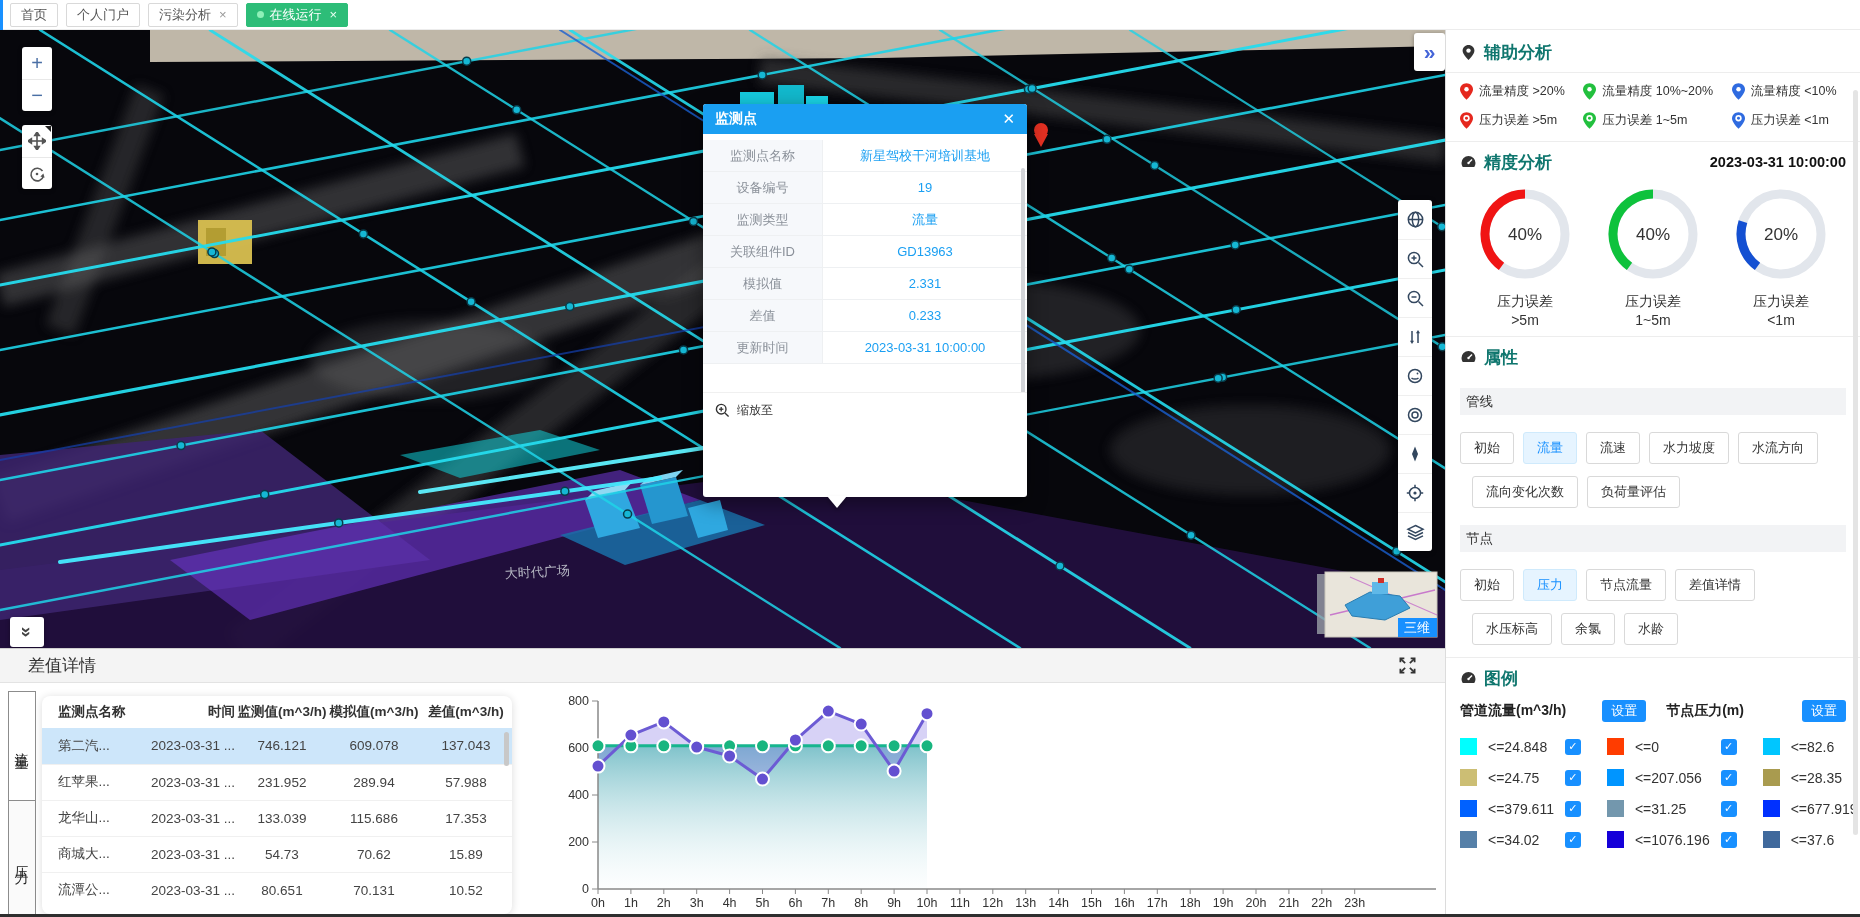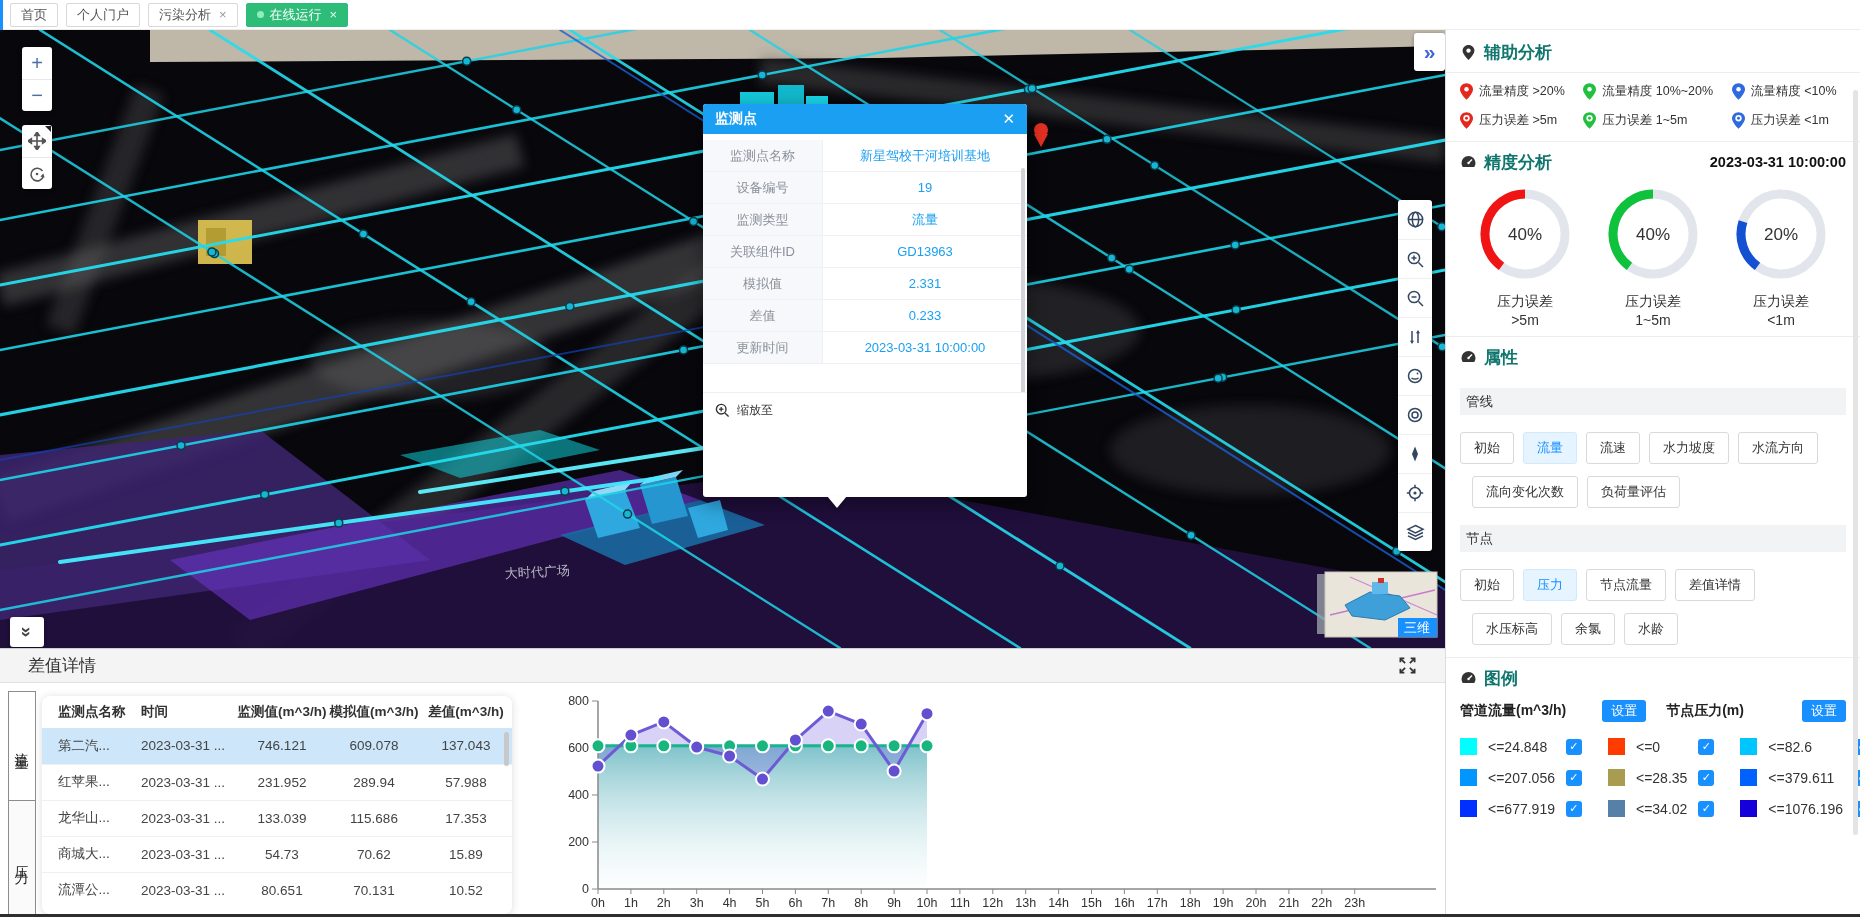--- a/index.html
+++ b/index.html
@@ -46,21 +46,21 @@
   #bpanel{position:absolute;left:0;top:648px;width:1445px;height:269px;background:#fff;z-index:25;overflow:hidden;border-top:1px solid #cfcfcf;}
   #bpanel .bhd{height:34px;background:#f4f4f4;border-bottom:1px solid #e3e3e3;display:flex;align-items:center;justify-content:space-between;padding:0 28px;font-size:17px;color:#333;}
   .vtab{position:absolute;left:8px;width:28px;border:1px solid #8c8c8c;display:flex;align-items:center;justify-content:center;writing-mode:vertical-rl;text-orientation:upright;font-size:14px;letter-spacing:5px;color:#222;background:#fff;}
   #vtab-flow{top:42px;height:110px;z-index:2;}
   #vtab-press{top:151px;height:120px;background:#fafafa;}
   #tcard{position:absolute;left:42px;top:47px;width:470px;height:218px;background:#fff;border-radius:8px;box-shadow:0 1px 8px rgba(0,0,0,.14);overflow:hidden;}
   #tcard table{width:100%;border-collapse:collapse;font-size:13.5px;table-layout:fixed;}
   #tcard th{font-weight:700;color:#333;height:32px;text-align:center;}
   #tcard td{height:36px;color:#444;text-align:center;border-top:1px solid #f0f0f0;white-space:nowrap;overflow:hidden;}
   #tcard th:first-child,#tcard td:first-child{text-align:left;padding-left:16px;width:98px;}
-  #tcard th:nth-child(2),#tcard td:nth-child(2){text-align:left;width:96px;}
+  #tcard th:nth-child(2),#tcard td:nth-child(2){text-align:right;width:96px;}
   #tcard tr.sel td{background:#cde6fa;border-top:none;}
   #tcard .tscroll{position:absolute;right:3px;top:36px;width:5px;height:34px;background:#c8c8c8;border-radius:3px;}
   
   #sidebar{position:absolute;left:1445px;top:30px;width:415px;height:887px;background:#fff;border-left:1px solid #dcdcdc;padding:8px 14px 0 14px;overflow:hidden;z-index:35;}
   .shead{display:flex;align-items:center;gap:7px;font-size:17px;font-weight:700;color:#0f766e;height:28px;}
   .sdiv{height:1px;background:#ededed;margin:6px -14px;}
   #auxgrid{display:grid;grid-template-columns:1.08fr 1.3fr 1fr;row-gap:12px;margin:10px 0 12px 0;}
   .auxitem{display:flex;align-items:flex-start;gap:6px;font-size:12.5px;color:#333;white-space:nowrap;}
   .acc-head{display:flex;align-items:center;justify-content:space-between;margin-top:4px;}
   .acc-time{font-size:14.5px;font-weight:700;color:#111;}
@@ -69,21 +69,21 @@
   .gauge svg{width:104px;height:104px;}
   .gauge .gtxt{font-size:17px;fill:#333;}
   .gcap{font-size:14px;color:#333;line-height:19px;margin-top:2px;}
   .band{background:#f2f3f5;height:27px;line-height:27px;font-size:13.5px;color:#333;padding-left:6px;margin:17px 0;}
   .btnrow{display:flex;gap:9px;margin:9px 0 12px 0;flex-wrap:nowrap;}
   .abtn{border:1px solid #d9d9d9;background:#fff;color:#333;font-size:13px;padding:6px 13px;border-radius:3px;white-space:nowrap;cursor:pointer;}
   .abtn.on{background:#e6f4ff;border-color:#cfeafc;color:#1890ff;}
   .legend-heads{display:flex;align-items:center;margin-top:8px;}
   .lg-title{font-size:14px;font-weight:700;color:#222;}
   .setbtn{background:#1890ff;color:#fff;border:none;font-size:13px;padding:2px 9px;border-radius:3px;cursor:pointer;}
-  #leg-grid{display:grid;grid-template-columns:1fr 1fr 1fr 1fr;column-gap:26px;row-gap:10px;margin-top:14px;}
+  #leg-grid{display:grid;grid-template-columns:1fr 1fr 1fr;column-gap:26px;row-gap:10px;margin-top:14px;}
   .litem{display:flex;align-items:center;gap:11px;font-size:14px;color:#333;height:21px;}
   .swatch{width:17px;height:17px;flex:none;}
   .cbx{margin-left:auto;width:16px;height:16px;background:#1890ff;border-radius:3px;color:#fff;font-size:11px;display:flex;align-items:center;justify-content:center;cursor:pointer;}
   #side-scroll{position:absolute;right:2px;top:60px;width:5px;height:745px;background:#e4e4e4;border-radius:3px;}
   #bottom-edge{position:absolute;left:0;bottom:0;width:1860px;height:3px;background:#2e2e2e;z-index:60;}
   .hicon{flex:none;display:inline-flex;}
 </style>
 </head>
 <body>
 

